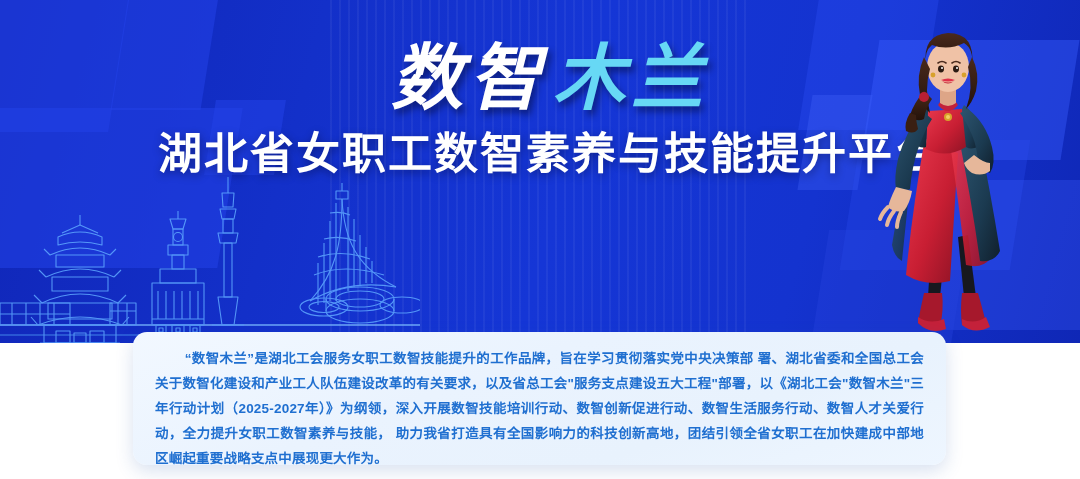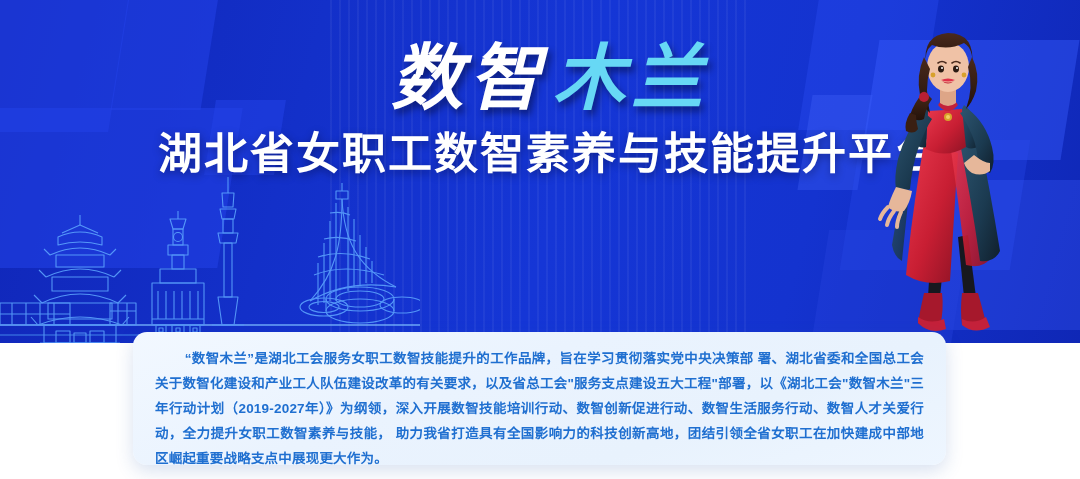--- a/index.html
+++ b/index.html
@@ -321,16 +321,16 @@
         <circle cx="103" cy="55" r="1" fill="#ffffff"></circle>
         <path d="M88 68 Q94 73 100 68 Q95 71 88 68 Z" fill="#c41f36"></path>
         <path d="M87 67 Q94 64 101 67 Q94 70 87 67 Z" fill="#e0304a"></path>
         <circle cx="79" cy="62" r="2.4" fill="#d8a12b"></circle>
         <circle cx="110" cy="62" r="2.4" fill="#d8a12b"></circle>
       </svg>
     </div>
   </div>
 
   <div class="intro-card">
-    <p class="intro-text">“数智木兰”是湖北工会服务女职工数智技能提升的工作品牌，旨在学习贯彻落实党中央决策部 署、湖北省委和全国总工会关于数智化建设和产业工人队伍建设改革的有关要求，以及省总工会"服务支点建设五大工程"部署，以《湖北工会"数智木兰"三年行动计划（2019-2027年）》为纲领，深入开展数智技能培训行动、数智创新促进行动、数智生活服务行动、数智人才关爱行动，全力提升女职工数智素养与技能， 助力我省打造具有全国影响力的科技创新高地，团结引领全省女职工在加快建成中部地区崛起重要战略支点中展现更大作为。</p>
+    <p class="intro-text">“数智木兰”是湖北工会服务女职工数智技能提升的工作品牌，旨在学习贯彻落实党中央决策部 署、湖北省委和全国总工会关于数智化建设和产业工人队伍建设改革的有关要求，以及省总工会"服务支点建设五大工程"部署，以《湖北工会"数智木兰"三年行动计划（2025-2027年）》为纲领，深入开展数智技能培训行动、数智创新促进行动、数智生活服务行动、数智人才关爱行动，全力提升女职工数智素养与技能， 助力我省打造具有全国影响力的科技创新高地，团结引领全省女职工在加快建成中部地区崛起重要战略支点中展现更大作为。</p>
   </div>
 
 </div>
 
 </body></html>

